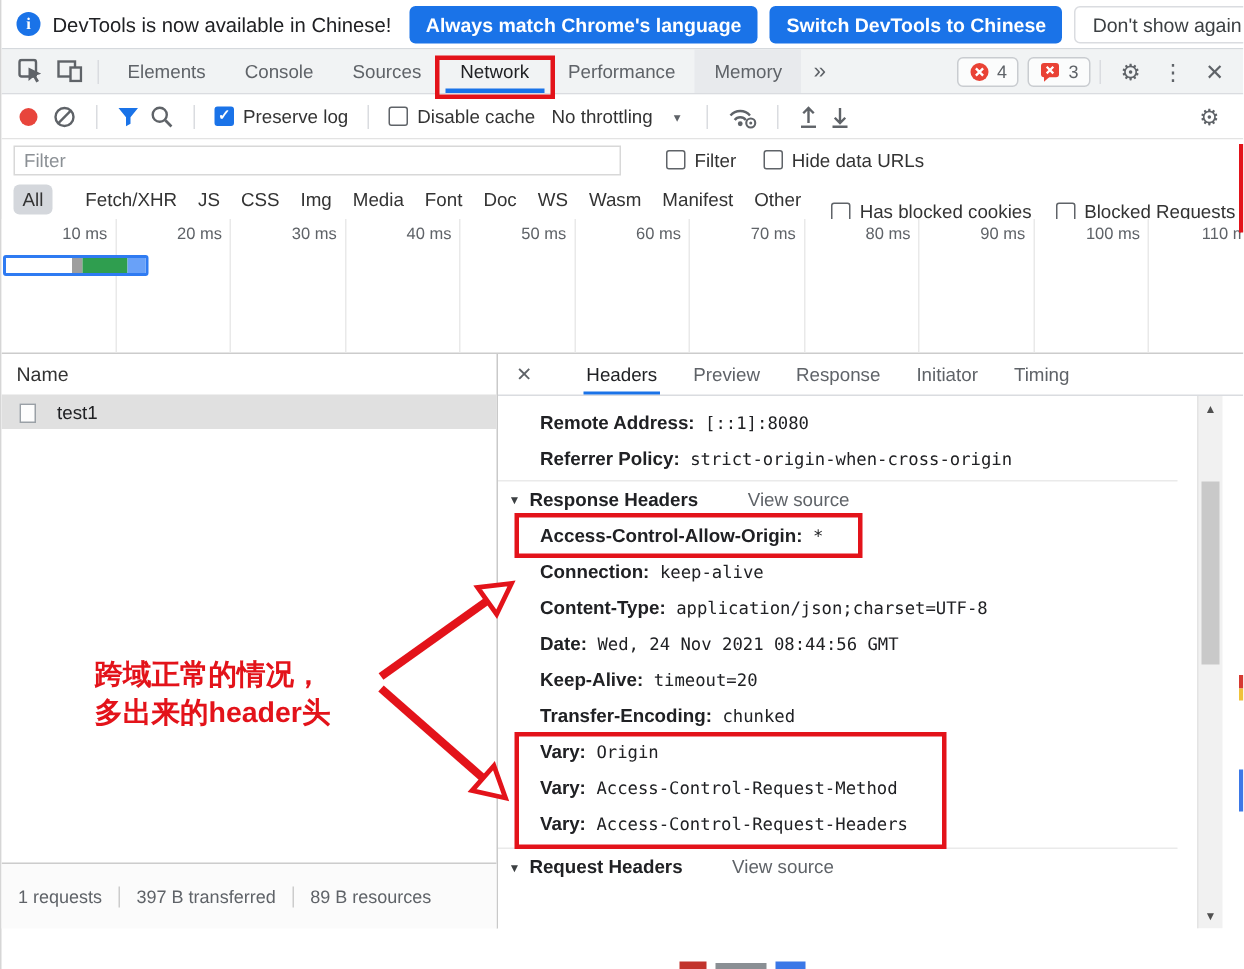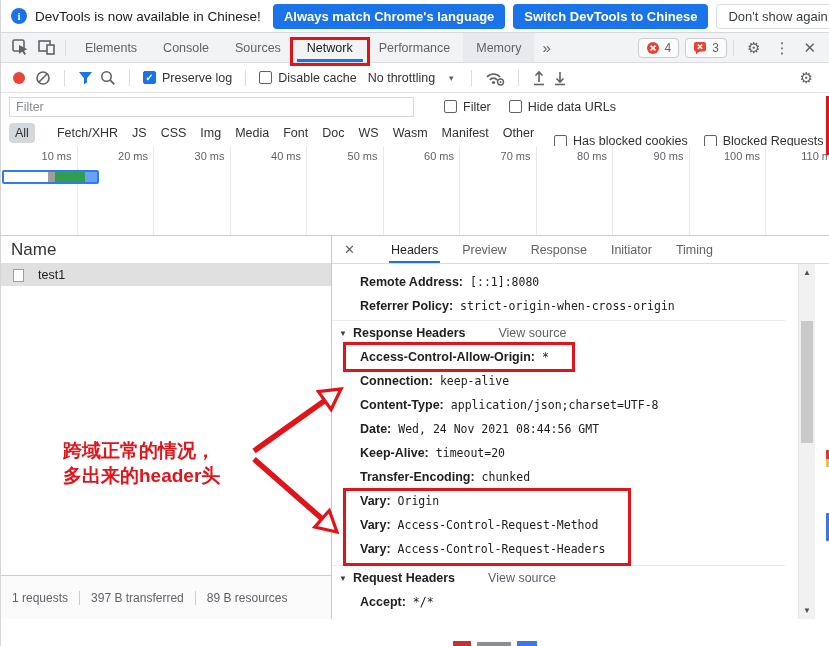--- a/index.html
+++ b/index.html
@@ -76,21 +76,21 @@
     border:2.5px solid #2f7bf2; border-radius:2px; background:#fff; display:flex; align-items:stretch; cursor:pointer;}
   .ovbar .seg-w{ width:44px; background:#fff;}
   .ovbar .seg-g{ width:7px; background:#9e9e9e;}
   .ovbar .seg-green{ width:30px; background:var(--bar_green,#2f9e4f);}
   .ovbar .seg-b{ flex:1; background:#69a1f8;}
 
   
   .main{ display:flex; height:383px;}
   .leftpane{ width:331px; border-right:1px solid #c9c9c9; display:flex; flex-direction:column; background:#fff;}
   .name-head{ height:28px; border-bottom:1px solid #e0e0e0; display:flex; align-items:center;
-    padding-left:10px; font-size:17px; color:#333;}
+    padding-left:10px; font-size:13px; color:#333;}
   .req-row{ height:22px; background:#e0e0e0; display:flex; align-items:center; gap:14px;
     padding-left:12px; font-size:12.5px; color:#202124; cursor:pointer;}
   .file-ic{ width:11px; height:13px; border:1px solid #9aa0a6; background:#fdfdfd;}
   .lp-fill{ flex:1;}
   .statusbar{ height:44px; border-top:1px solid #ccc; background:#fbfbfb; display:flex; align-items:center;
     color:#5f6368; font-size:12px;}
   .sb-item{ padding:0 11px; white-space:nowrap;}
   .sb-item + .sb-item{ border-left:1px solid #ccc;}
 
   
@@ -395,23 +395,20 @@
             <span class="redbox rb-vary"></span>
           </div>
         </div>
 
         <div class="hsection" style="margin-top:4px;">
           <div class="sect-head">
             <span class="tri">▼</span>
             <span class="sect-title">Request Headers</span>
             <span class="view-src">View source</span>
           </div>
-          <div class="hline">
-            <span class="hname">Accept:</span><span class="hval">*/*</span>
-          </div>
         </div>
       </div>
 
       <div class="vscroll">
         <span class="vs-arrow vs-up">▲</span>
         <span class="vs-thumb"></span>
         <span class="vs-arrow vs-down">▼</span>
       </div>
     </div>
   </div>

